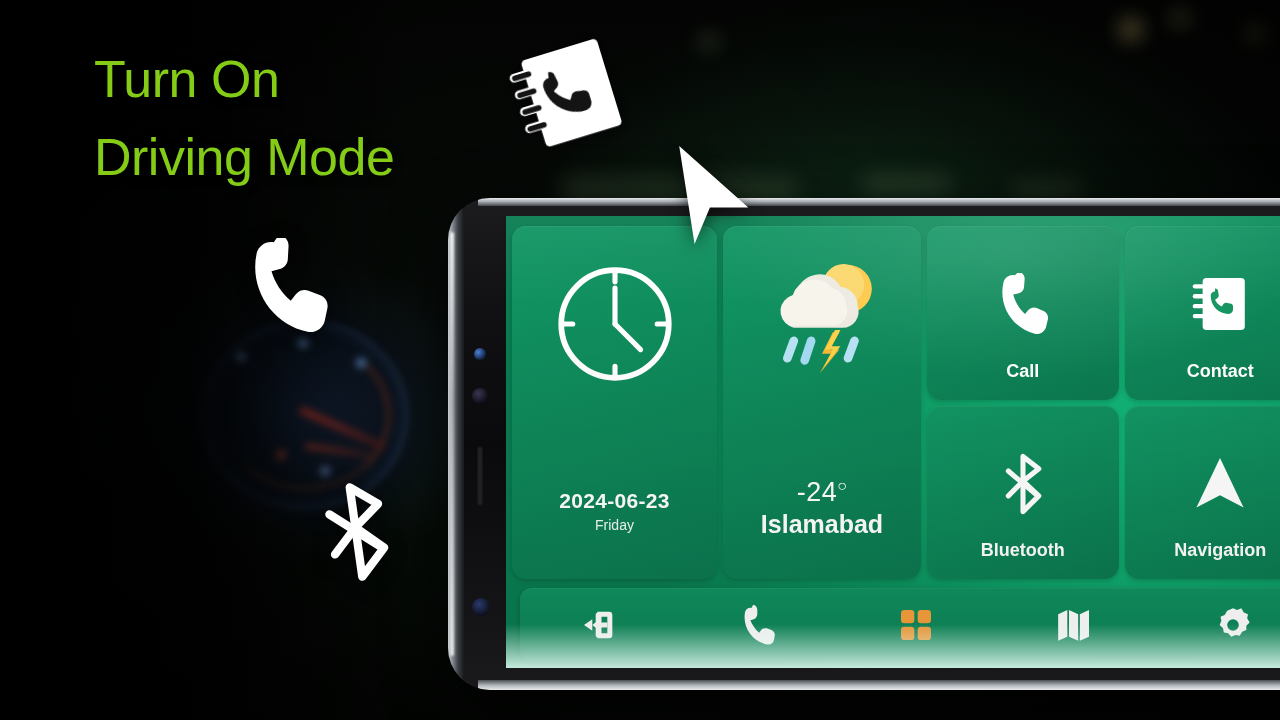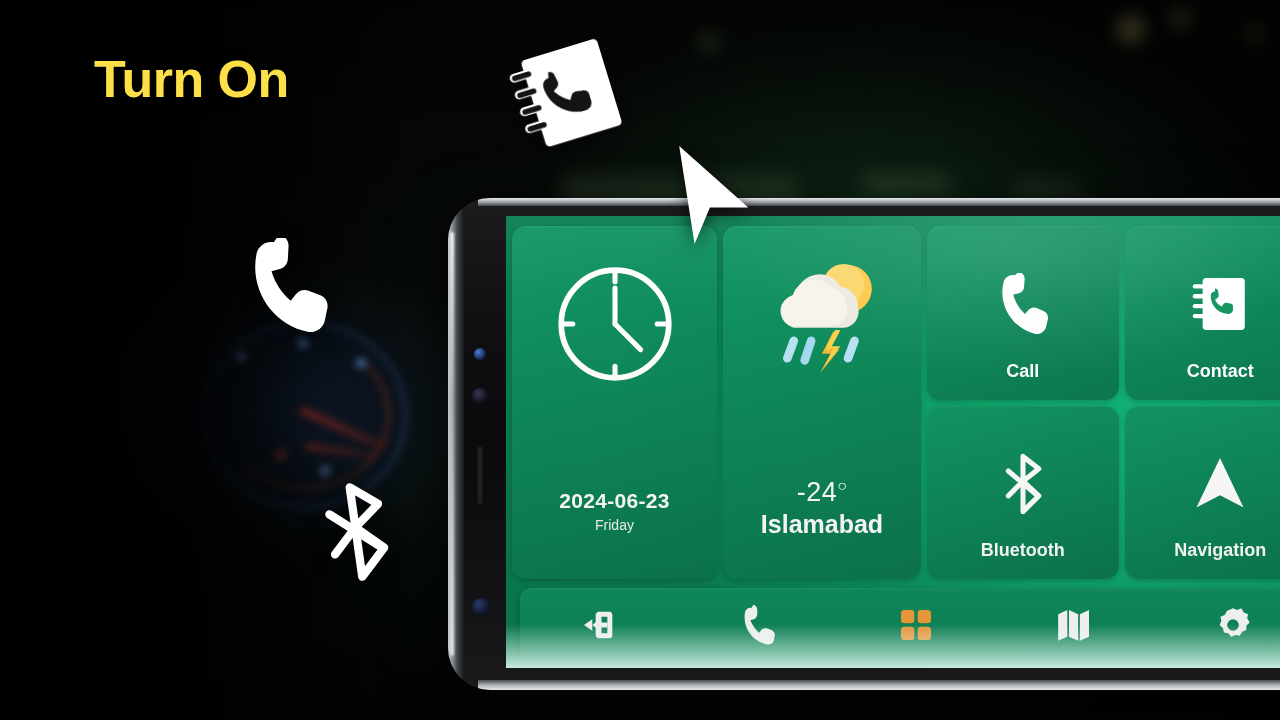--- a/index.html
+++ b/index.html
@@ -63,21 +63,21 @@
     border-radius:50%;
     border:3px solid transparent;
     border-right-color:rgba(230,90,40,.45);
     border-bottom-color:rgba(230,110,50,.30);
     filter:blur(2px);
   }
 
   
   .headline {
     position:absolute; left:94px; top:40px; z-index:30;
-    color:#fde047; font-weight:bold; font-size:52px; line-height:78px;
+    color:#84cc16; font-weight:normal; font-size:52px; line-height:78px;
     letter-spacing:-0.5px;
     text-shadow:0 2px 10px rgba(0,0,0,.85);
   }
   .headline div { white-space:nowrap; }
 
   
   .float { position:absolute; z-index:28; filter: drop-shadow(0 3px 9px rgba(0,0,0,.65)); }
   .float-contactbook { left:512px; top:38px; width:110px; height:110px; transform:rotate(-17deg); }
   .float-phone { left:238px; top:238px; width:96px; height:96px; }
   .float-bt { left:310px; top:480px; width:92px; height:104px; }
@@ -210,20 +210,21 @@
   <div class="glow" style="left:1012px;top:182px;width:70px;height:14px;background:rgba(170,200,150,.20);border-radius:8px;"></div>
   <div class="glow" style="left:1160px;top:316px;width:140px;height:26px;background:rgba(120,170,110,.22);border-radius:14px;"></div>
   <div class="glow" style="left:560px;top:176px;width:240px;height:30px;background:rgba(120,160,110,.18);border-radius:16px;"></div>
 
   <div class="bg-vignette"></div>
   <div class="bg-dark-left"></div>
 </div>
 
 <div class="headline">
   <div>Turn On</div>
+  <div>Driving Mode</div>
 </div>
 
 <div class="float float-contactbook">
   <svg viewBox="0 0 100 100" width="110" height="110">
     <path d="M22 10 H86 a4 4 0 0 1 4 4 V88 a4 4 0 0 1 -4 4 H22 a4 4 0 0 1 -4 -4 V14 a4 4 0 0 1 4 -4 Z" fill="#fff"></path>
     <g fill="#fff">
       <rect x="4" y="19" width="22" height="8" rx="4"></rect>
       <rect x="4" y="35" width="22" height="8" rx="4"></rect>
       <rect x="4" y="51" width="22" height="8" rx="4"></rect>
       <rect x="4" y="67" width="22" height="8" rx="4"></rect>

